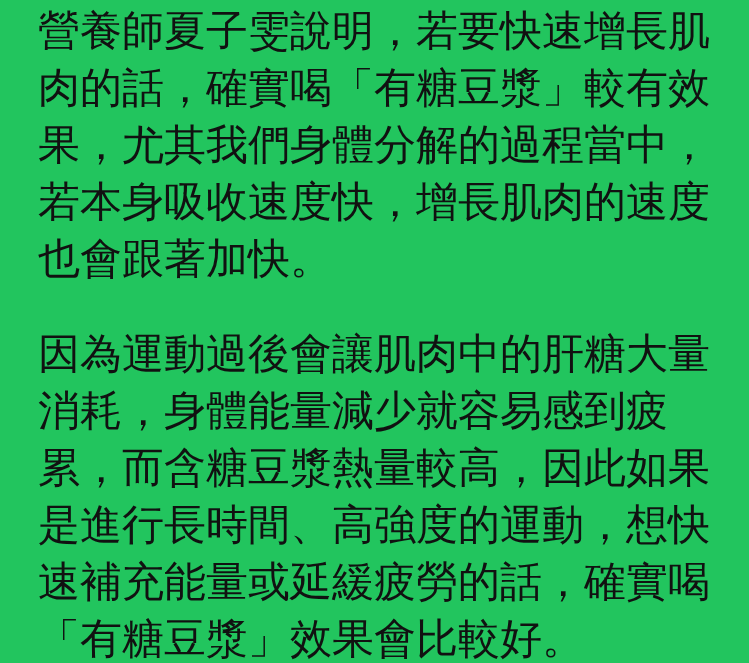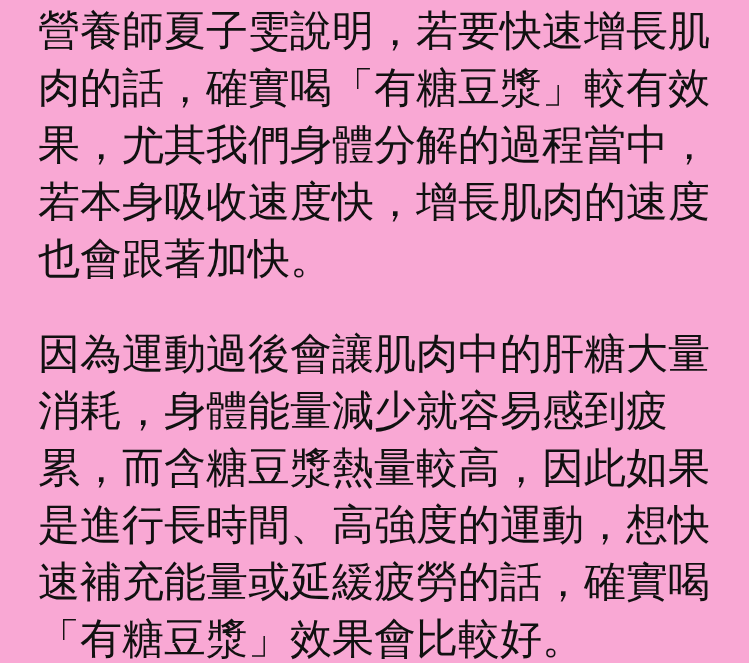--- a/index.html
+++ b/index.html
@@ -4,21 +4,21 @@
   <style>
     html, body {
       margin: 0;
       padding: 0;
       background: #ffffff;
     }
     .page {
       position: relative;
       width: 749px;
       height: 663px;
-      background: #f9a8d4;
+      background: #22c55e;
       overflow: hidden;
       box-sizing: border-box;
       padding: 2px 38px 0 38px;
     }
     .article-text p {
       margin: 0 0 38px 0;
       width: 676px;
       font-family: "Liberation Sans", "DejaVu Sans", sans-serif;
       font-size: 42px;
       line-height: 57px;

